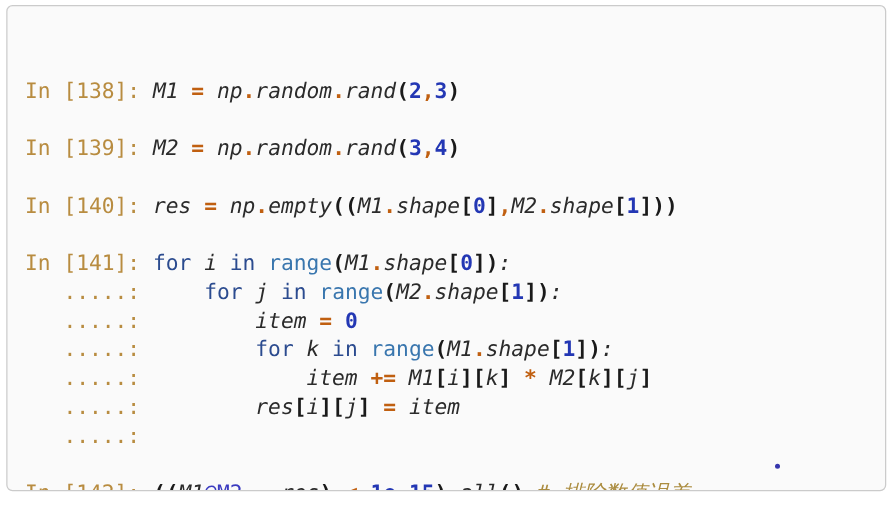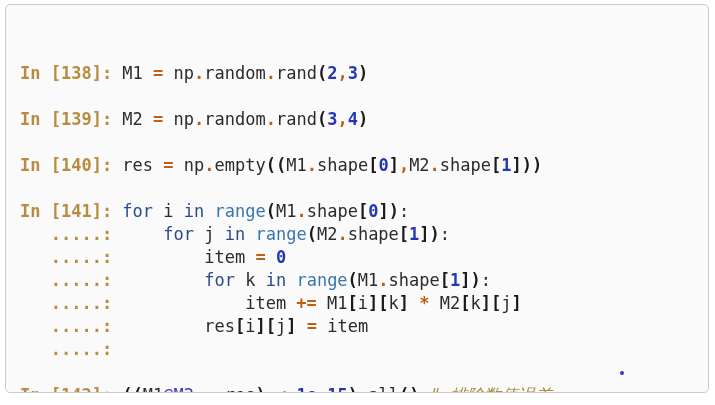--- a/index.html
+++ b/index.html
@@ -17,22 +17,22 @@
     border: 1px solid var(--console_border, #CBCBCB);
     border-radius: 5px;
     padding: 11px 6px 0 14px;
     font-size: 17px;
     line-height: 23px;
     white-space: pre;
     overflow: hidden;
   }
   .console-line { min-height: 23px; }
   
-  .tk-p  { color: var(--prompt_in); font-weight: bold; }
-  .tk-t  { color: var(--text); }
+  .tk-p  { color: var(--prompt_in); }
+  .tk-t  { color: var(--text); font-style: italic; }
   .tk-op { color: var(--operator); font-weight: bold; }
   .tk-n  { color: var(--number); font-weight: bold; }
   .tk-k  { color: var(--keyword); font-weight: normal; }
   .tk-b  { color: var(--builtin); }
   .tk-d  { color: var(--decorator); }
   .tk-c  { color: var(--comment); font-style: italic; }
   .tk-br { color: var(--bracket); font-weight: bold; }
   .stray-dot {
     position: absolute;
     left: 620px; top: 371px;

